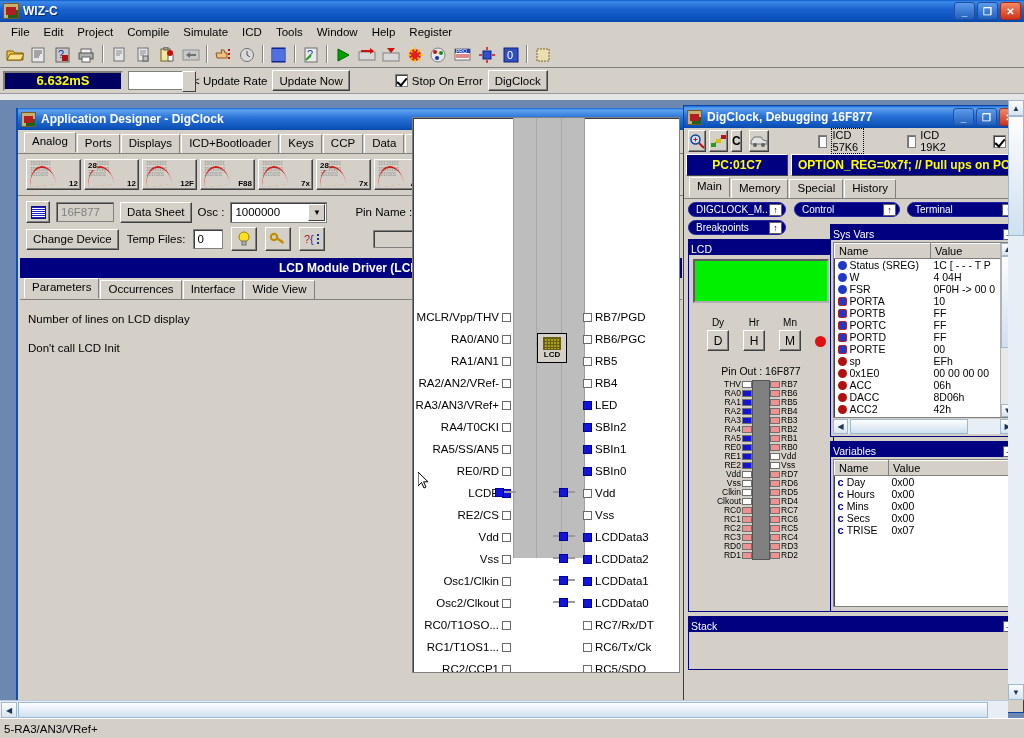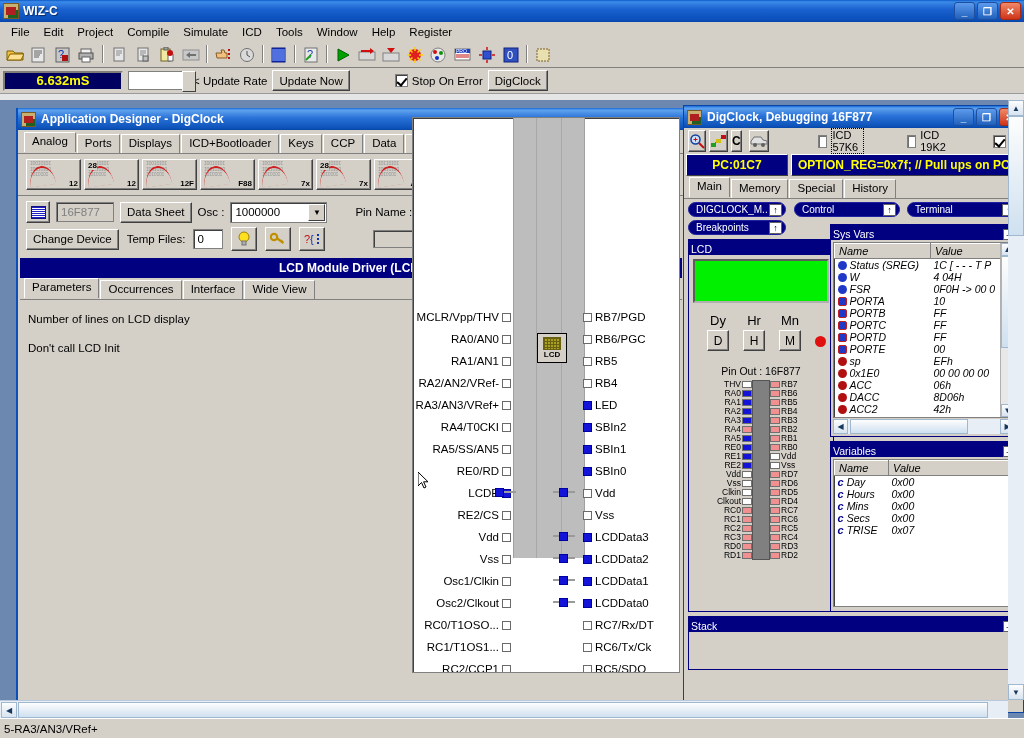--- a/index.html
+++ b/index.html
@@ -276,21 +276,21 @@
   }
   .panel-h .min{
     margin-left:auto; margin-right:2px; width:12px;height:11px;background:#fff;color:#000;
     display:flex;align-items:center;justify-content:center;font-size:9px;line-height:6px;border:1px solid #606060;
   }
 
   .lcdpanel-inner { padding:4px; }
   .lcdscreen { height:44px; background:#00f000; border:2px inset #b0b0b0; }
   .dybtns{ display:flex; gap:14px; align-items:flex-end; padding:10px 0 0 14px;}
   .dybtn{ display:flex;flex-direction:column;align-items:center;gap:2px; }
-  .dybtn .cap{ font-size:13px; }
+  .dybtn .cap{ font-size:10px; }
   .dybtn .sq{
     width:22px;height:21px;background:#d4d0c8;border:1px solid #fff;
     border-right-color:#404040;border-bottom-color:#404040;
     box-shadow: inset -1px -1px 0 #808080;
     display:flex;align-items:center;justify-content:center;font-size:12px;
   }
   .led{ width:11px;height:11px;border-radius:50%; background:#e01010; margin-bottom:4px;}
   .pinouttitle{ text-align:center; font-size:10.5px; margin-top:14px;}
   .pinoutgrid{ display:flex; justify-content:center; margin-top:3px; }
   .pocol{ display:flex; flex-direction:column; }
@@ -300,21 +300,21 @@
   .posq{ width:10px;height:7px;border:1px solid #707070;}
   .po-w{background:#fff;} .po-b{background:#1414d8;} .po-p{background:#f09090;}
   .pochip{ width:18px; background:#808080; border:1px solid #555;}
 
   table.grid { border-collapse:collapse; width:100%; font-size:10.5px; }
   table.grid th {
     background:#d4d0c8; border:1px solid #fff; border-right-color:#808080;border-bottom-color:#808080;
     font-weight:normal; text-align:left; padding:1px 4px; font-size:11px;
   }
   table.grid td { padding:0 3px; white-space:nowrap; font-size:10.5px; }
-  .gridwrap{ background:#fff; border:1px solid #808080; box-shadow: inset 1px 1px 0 #404040; overflow:hidden;font-style:italic; }
+  .gridwrap{ background:#fff; border:1px solid #808080; box-shadow: inset 1px 1px 0 #404040; overflow:hidden; }
   .vico{ display:inline-block; width:9px;height:9px;border-radius:50%; margin-right:3px; vertical-align:-1px;}
   .vico.blue{ background:#2038c8; }
   .vico.red{ background:#b01010; }
   .vico.port{ border-radius:2px; background:#2038c8; border:1px solid #c02020; }
   .cico{ display:inline-block;color:#00008b;font-weight:bold;font-size:11px;margin-right:3px;}
 
   .sbar-v{ position:absolute; right:0; top:0; bottom:0; width:14px; background:#e8e8e8; border-left:1px solid #b0b0b0;}
   .sb-btn{ background:linear-gradient(to bottom,#fdfdfd,#d8e4f0); border:1px solid #9fb8d0;
            display:flex;align-items:center;justify-content:center;font-size:8px;color:#17375e;}
   .sb-thumb{ background:linear-gradient(to bottom,#fdfdfd,#cfe0f0); border:1px solid #9fb8d0;}

